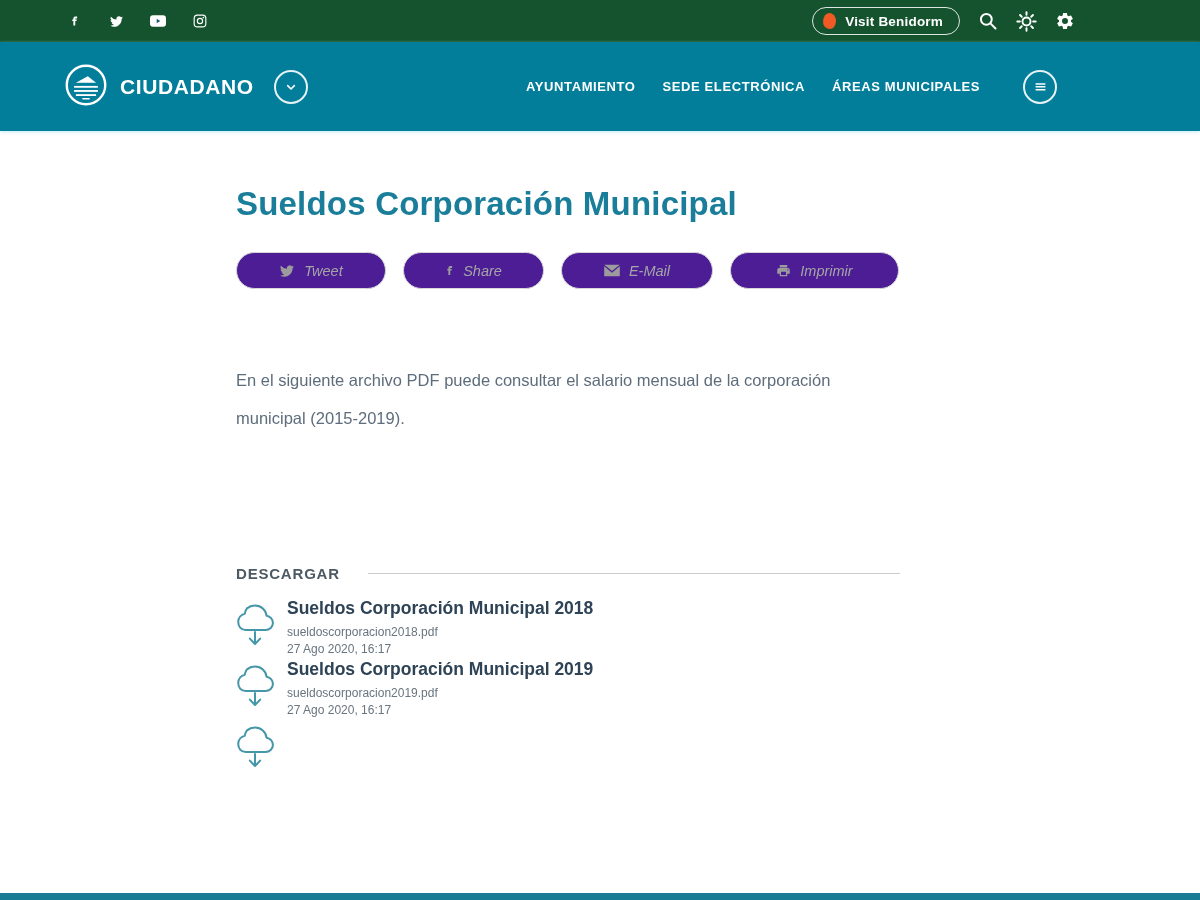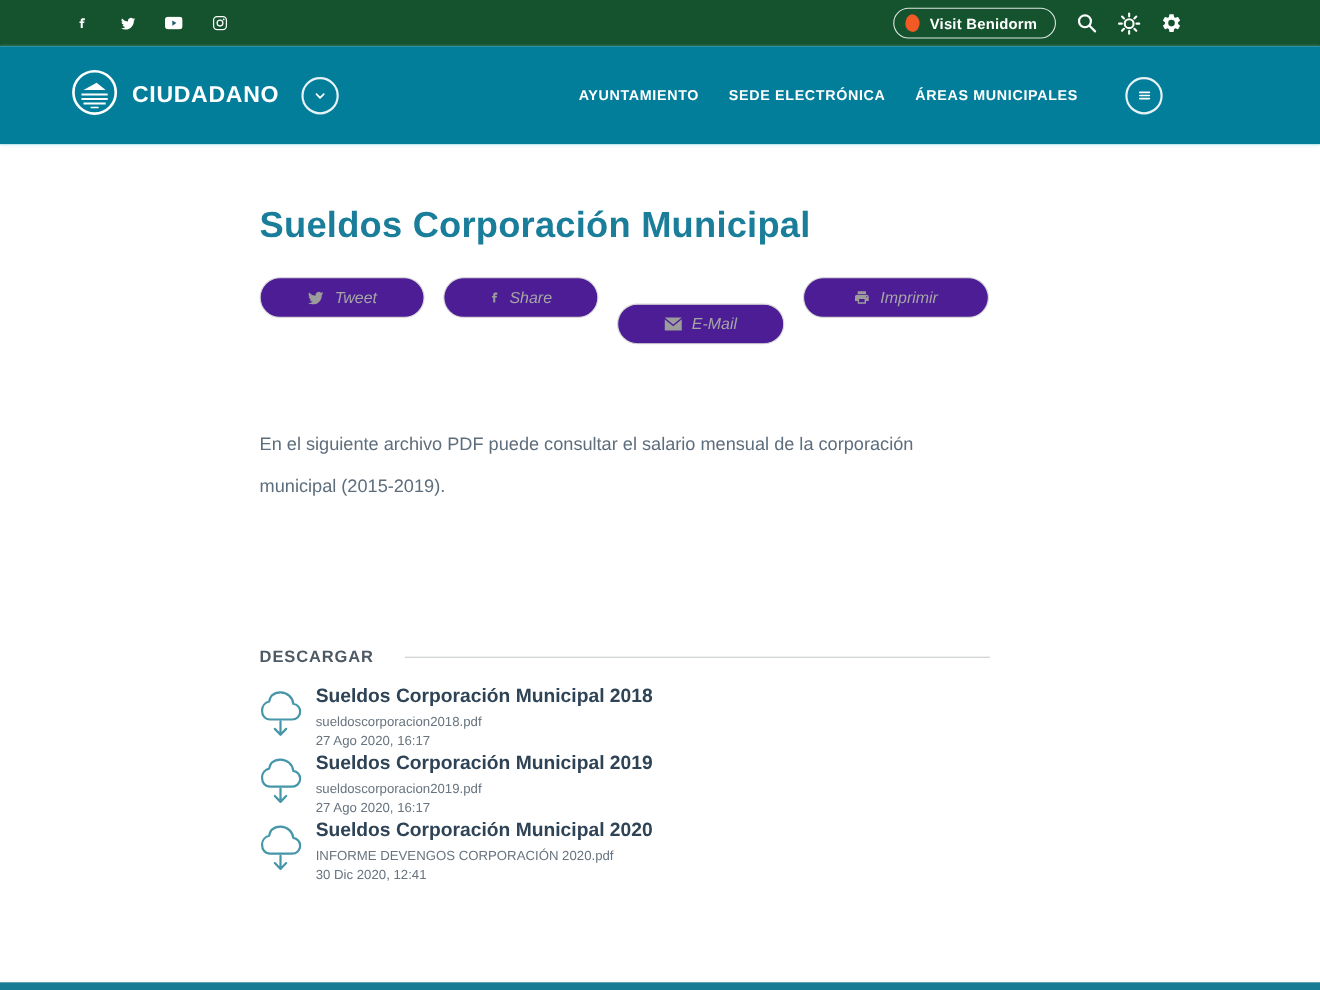--- a/index.html
+++ b/index.html
@@ -37,21 +37,21 @@
   
   .content { margin-left:236px; width:664px; }
   .page-title { margin-top:54px; color:#1a7e9b; font-size:33px; font-weight:bold;
     letter-spacing:.2px; }
   .share-row { margin-top:29px; display:flex; gap:17px; }
   .share-btn { height:37px; border:1px solid #d7d7d7; border-radius:19px; background:#4c1d95;
     display:flex; align-items:center; justify-content:center; gap:9px;
     color:#a5a5a5; font-size:14.5px; cursor:pointer;font-style:italic; }
   .share-btn svg { flex:0 0 auto; }
   .sb-tweet { width:150px; } .sb-share { width:141px; }
-  .sb-mail { width:152px;margin-top:24px; } .sb-print { width:169px; }
+  .sb-mail { width:152px; } .sb-print { width:169px; }
 
   .intro { margin-top:72px; color:#5e6d7c; font-size:16.5px; line-height:38px;
     width:655px; }
 
   .downloads-head { margin-top:128px; display:flex; align-items:center; gap:28px; }
   .downloads-title { color:#4d5963; font-weight:bold; font-size:15px;
     letter-spacing:.8px; }
   .rule { flex:1; height:1px; background:#c9ccce; }
 
   .download-list { margin-top:16px; }
@@ -227,23 +227,18 @@
       </div>
     </div>
 
     <div class="dl-item">
       <span class="dl-icon">
         <svg width="38" height="47" viewBox="0 0 16 21" fill="none" stroke="#4596a9" stroke-width="0.9" stroke-linecap="round" stroke-linejoin="round">
           <path d="M4.4 3.3A5.5 5.5 0 0 1 8 2c2.7 0 4.9 2 5.2 4.6 1.6.2 2.8 1.6 2.8 3.2 0 1.8-1.5 3.2-3.3 3.2H3.8C1.7 13 .5 11.4.5 9.3c0-1.8 1.3-3.2 2.9-3.6.2-.9.4-1.7 1-2.4z"></path>
           <path d="M8 13.8v5.2M5.7 16.8 8 19.2l2.3-2.4"></path>
         </svg>
       </span>
-      <div>
-        <div class="dl-title">Sueldos Corporación Municipal 2020</div>
-        <div class="dl-file">INFORME DEVENGOS CORPORACIÓN 2020.pdf</div>
-        <div class="dl-date">30 Dic 2020, 12:41</div>
-      </div>
     </div>
 
   </div>
 </div>
 
 <div class="footer-bar"></div>
 
 </body></html>

